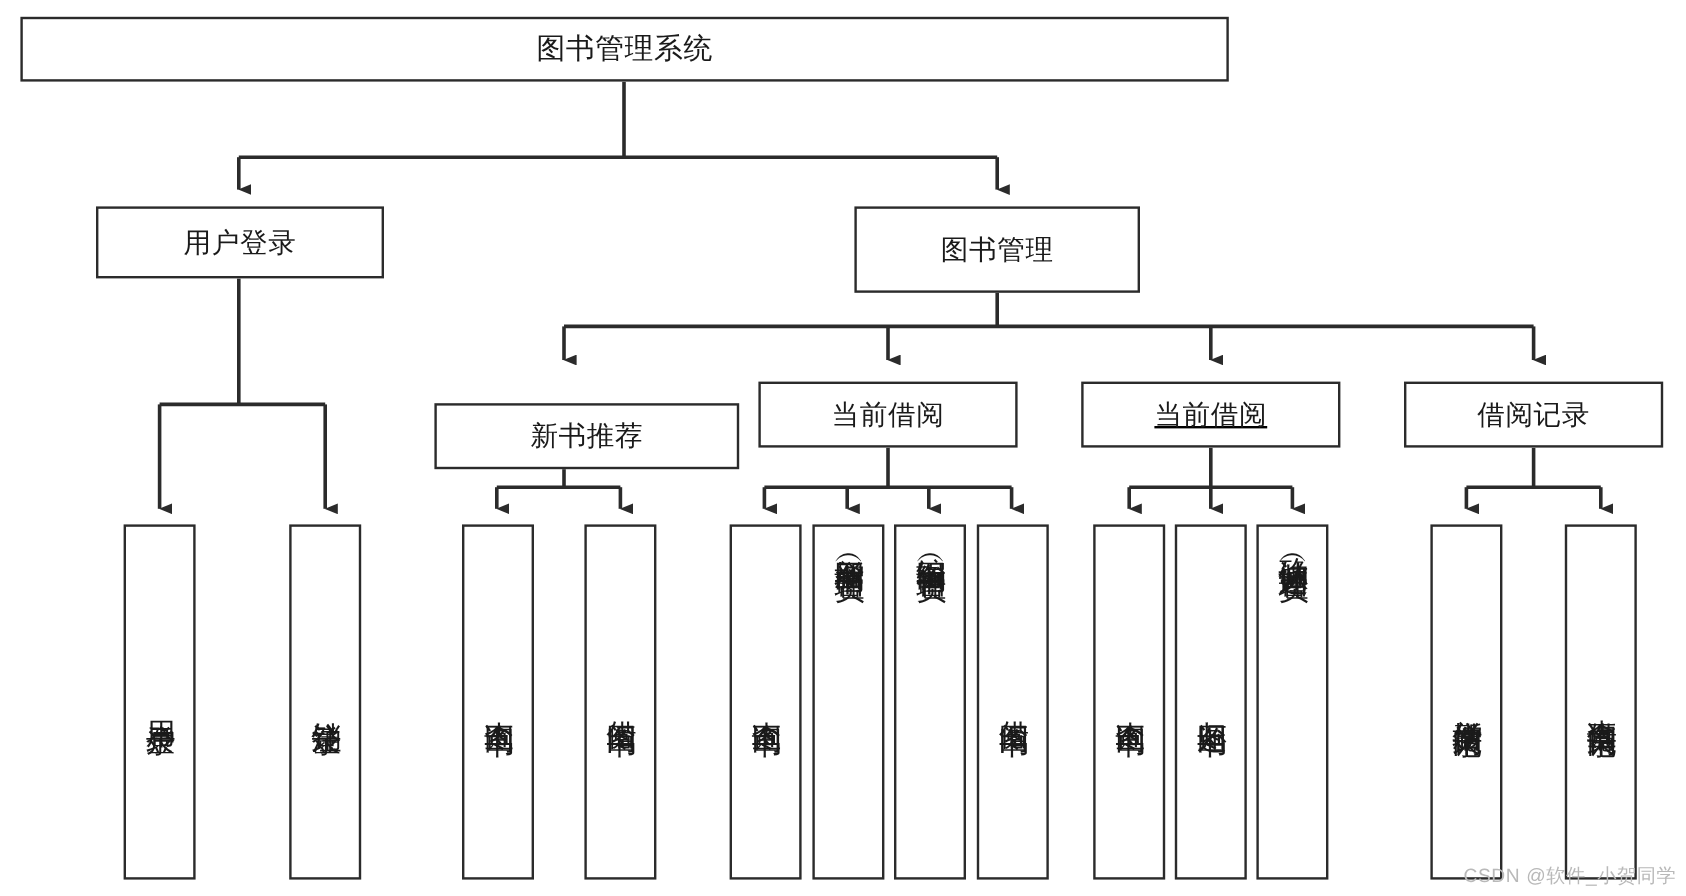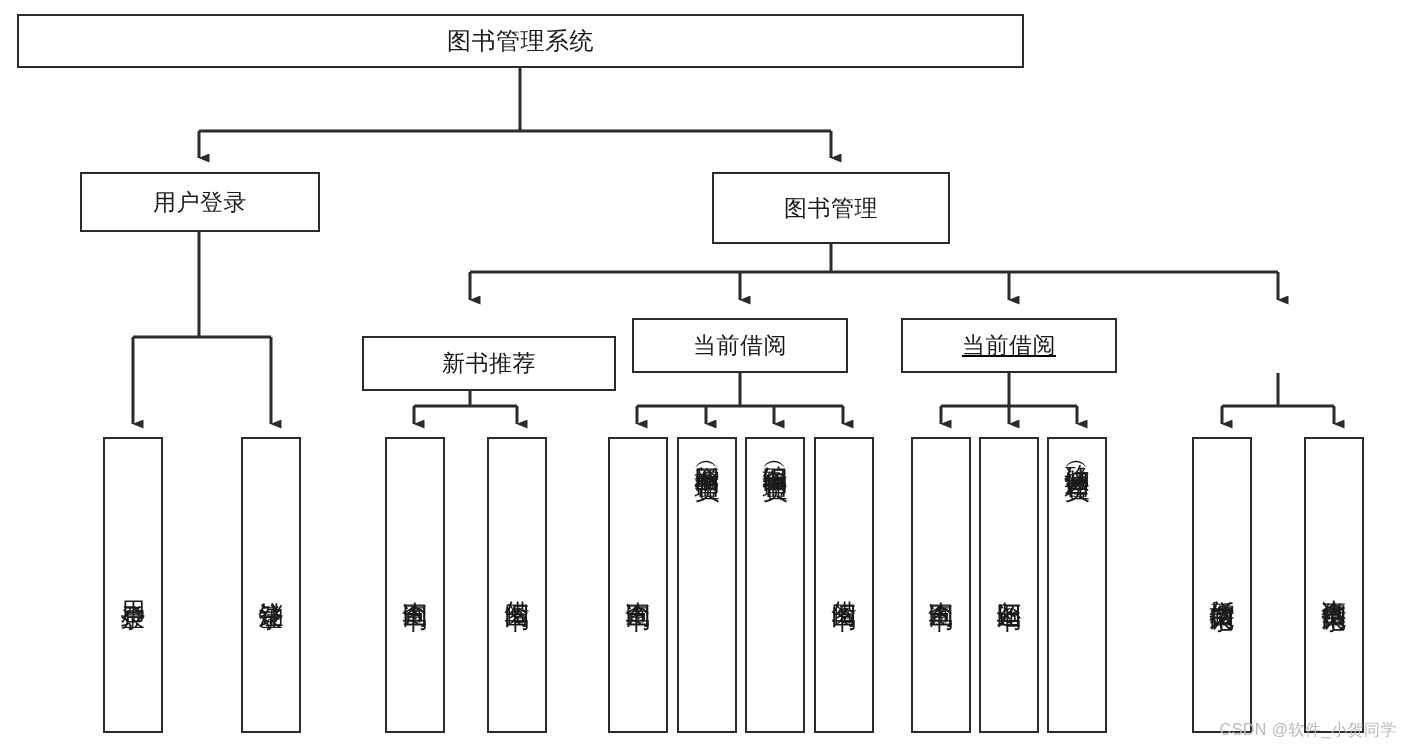--- a/index.html
+++ b/index.html
@@ -150,20 +150,23 @@
   </div>
 
   <div class="node horiz" style="left:632px; top:318px; width:216px; height:55px;">
     <span class="node-label">当前借阅</span>
   </div>
 
   <div class="node horiz" style="left:901px; top:318px; width:216px; height:55px;text-decoration:underline;">
     <span class="node-label">当前借阅</span>
   </div>
 
+  <div class="node horiz" style="left:1170px; top:318px; width:216px; height:55px;">
+    <span class="node-label">借阅记录</span>
+  </div>
 
   <div class="node vert centered" style="left:103px; top:437px; width:60px; height:296px;">
     <span class="node-label">用户登录</span>
   </div>
   <div class="node vert centered" style="left:241px; top:437px; width:60px; height:296px;">
     <span class="node-label">注销登录</span>
   </div>
 
   <div class="node vert centered" style="left:385px; top:437px; width:60px; height:296px;">
     <span class="node-label">查询图书</span>

